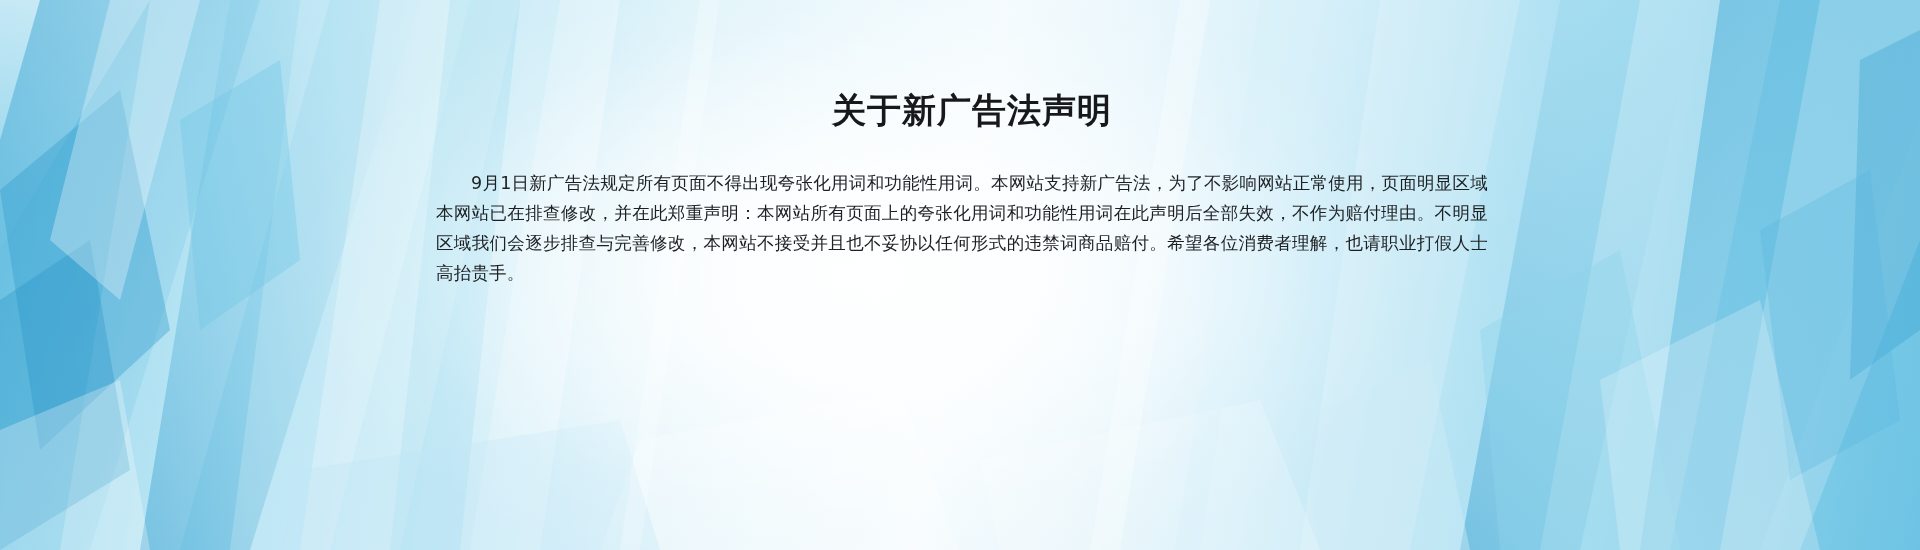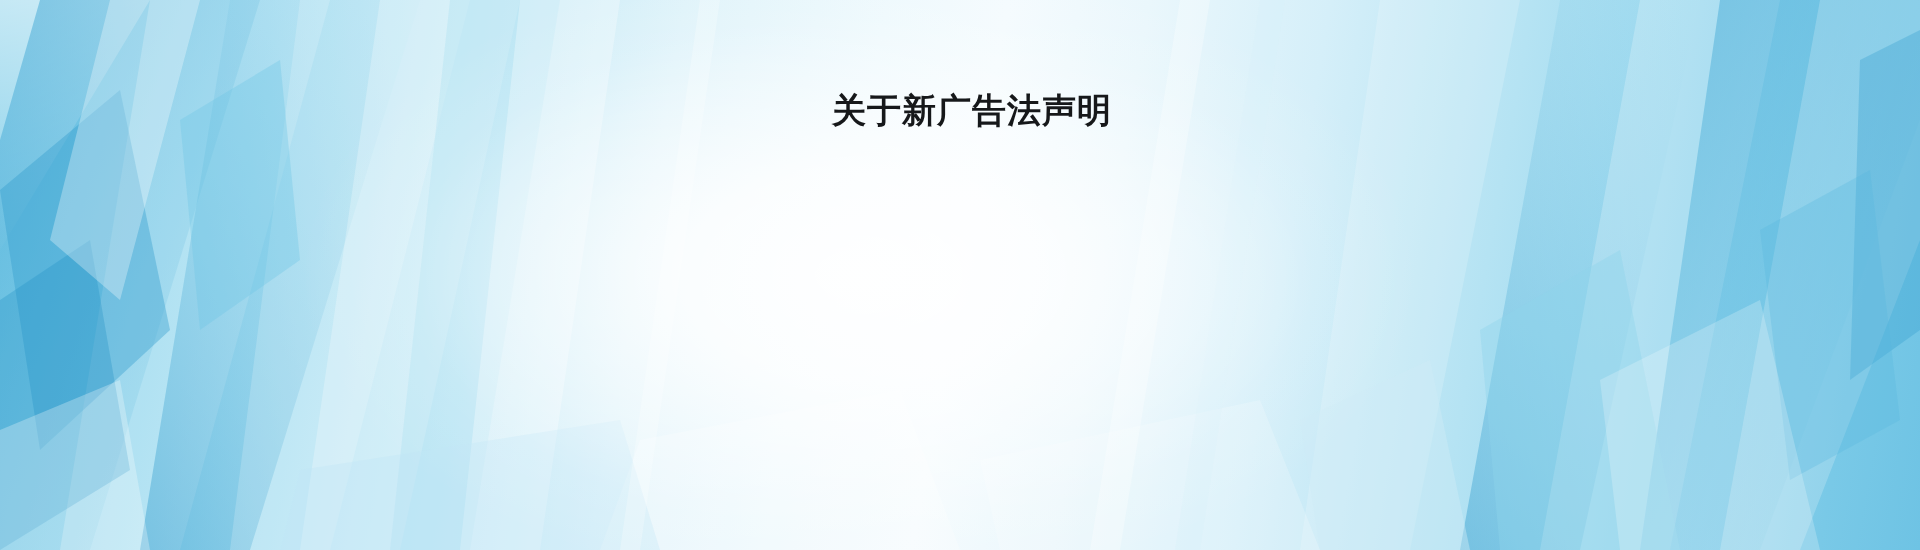--- a/index.html
+++ b/index.html
@@ -159,16 +159,17 @@
     <polygon points="700,0 720,0 640,550 620,550" fill="#ffffff" opacity="0.25"></polygon>
   </svg>
 
   <div class="center-glow deco"></div>
 
   <div class="content">
 
     <div class="page-title">关于新广告法声明</div>
 
     <div class="body-block">
+      <p class="para first">9月1日新广告法规定所有页面不得出现夸张化用词和功能性用词。本网站支持新广告法，为了不影响网站正常使用，页面明显区域本网站已在排查修改，并在此郑重声明：本网站所有页面上的夸张化用词和功能性用词在此声明后全部失效，不作为赔付理由。不明显区域我们会逐步排查与完善修改，本网站不接受并且也不妥协以任何形式的违禁词商品赔付。希望各位消费者理解，也请职业打假人士高抬贵手。</p>
     </div>
 
   </div>
 </div>
 
 </body></html>

